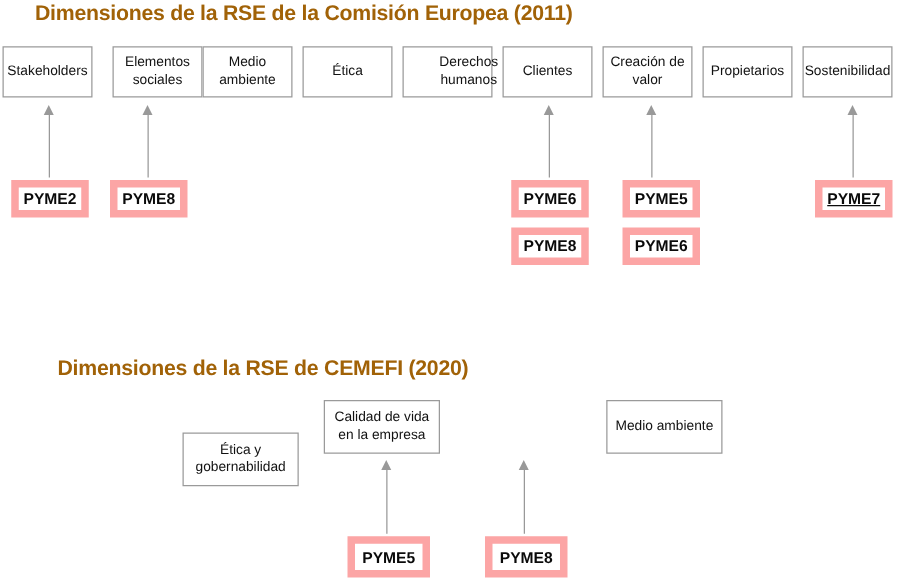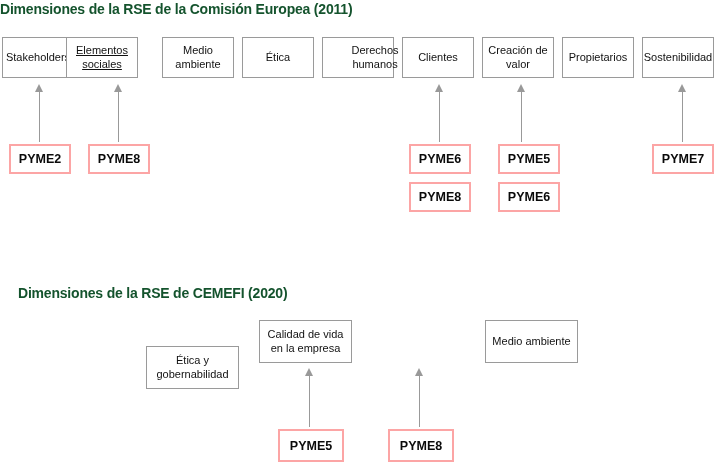--- a/index.html
+++ b/index.html
@@ -7,46 +7,47 @@
     position: relative;
     width: 721px;
     height: 465px;
     background: #ffffff;
     font-family: "Liberation Sans", "DejaVu Sans", sans-serif;
     color: #000;
     overflow: hidden;
   }
   .title {
     position: absolute;
-    font-size: 14px;
+    font-size: 17px;
     font-weight: bold;
-    color: #14532d;
+    color: #a16207;
     letter-spacing: -0.2px;
     white-space: nowrap;
+    padding-left: 28px;
   }
   .dbox {
     position: absolute;
     box-sizing: border-box;
     border: 1px solid #9a9a9a;
     background: #ffffff;
     display: flex;
     align-items: center;
     justify-content: center;
     text-align: center;
     font-size: 11px;
     line-height: 1.25;
     color: #111;
     padding: 1px 2px;
   }
   .dbox.row1 { top: 37px; width: 72px; height: 41px; }
   .dbox.row2 { top: 320px; width: 93px; height: 43px; }
   .pbox {
     position: absolute;
     box-sizing: border-box;
-    border: 2px solid #fca5a5;
+    border: 6px solid #fca5a5;
     background: #ffffff;
     display: flex;
     align-items: center;
     justify-content: center;
     text-align: center;
     font-size: 12.5px;
     font-weight: bold;
     color: #0a0a0a;
     width: 62px;
     height: 30px;
@@ -70,21 +71,21 @@
   }
 </style>
 </head>
 <body>
 
 <div class="canvas">
 
   <div class="title" style="left:0px; top:1px;">Dimensiones de la RSE de la Comisión Europea (2011)</div>
 
   <div class="dbox row1" style="left:2px;">Stakeholders</div>
-  <div class="dbox row1" style="left:66px;text-decoration:underline;">Elementos sociales</div>
+  <div class="dbox row1" style="left:90px;">Elementos sociales</div>
   <div class="dbox row1" style="left:162px;">Medio ambiente</div>
   <div class="dbox row1" style="left:242px;">Ética</div>
   <div class="dbox row1" style="left:322px;padding-left:36px;">Derechos humanos</div>
   <div class="dbox row1" style="left:402px;">Clientes</div>
   <div class="dbox row1" style="left:482px;">Creación de valor</div>
   <div class="dbox row1" style="left:562px;">Propietarios</div>
   <div class="dbox row1" style="left:642px;">Sostenibilidad</div>
 
   <div class="arrow" style="left:35px;  top:84px; height:58px;">
       <span class="head"></span>
@@ -104,21 +105,21 @@
     </div>
   <div class="arrow" style="left:678px; top:84px; height:58px;">
       <span class="head"></span>
       <span class="shaft"></span>
     </div>
 
   <div class="pbox" style="left:9px;   top:144px;">PYME2</div>
   <div class="pbox" style="left:88px;  top:144px;">PYME8</div>
   <div class="pbox" style="left:409px; top:144px;">PYME6</div>
   <div class="pbox" style="left:498px; top:144px;">PYME5</div>
-  <div class="pbox" style="left:652px; top:144px;">PYME7</div>
+  <div class="pbox" style="left:652px; top:144px;text-decoration:underline;">PYME7</div>
 
   <div class="pbox" style="left:409px; top:182px;">PYME8</div>
   <div class="pbox" style="left:498px; top:182px;">PYME6</div>
 
   <div class="title" style="left:18px; top:260px;margin-top:25px;">Dimensiones de la RSE de CEMEFI (2020)</div>
 
   <div class="dbox row2" style="left:146px;margin-top:26px;">Ética y gobernabilidad</div>
   <div class="dbox row2" style="left:259px;">Calidad de vida en la empresa</div>
   <div class="dbox row2" style="left:485px;">Medio ambiente</div>
 

